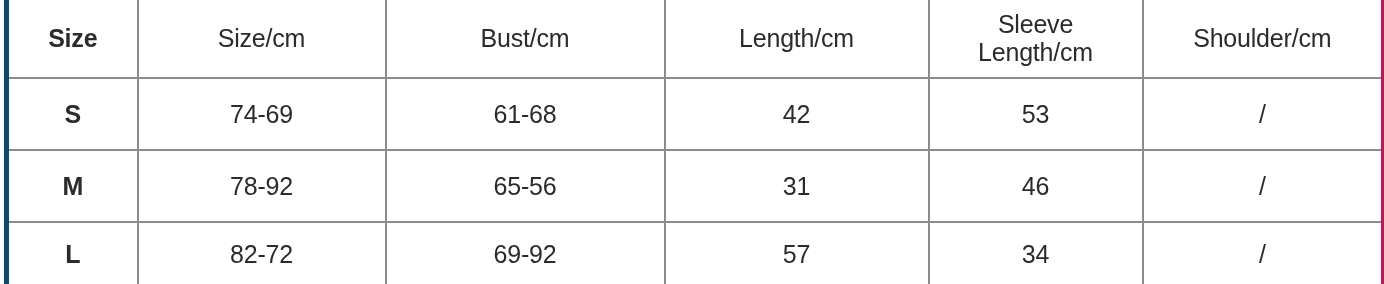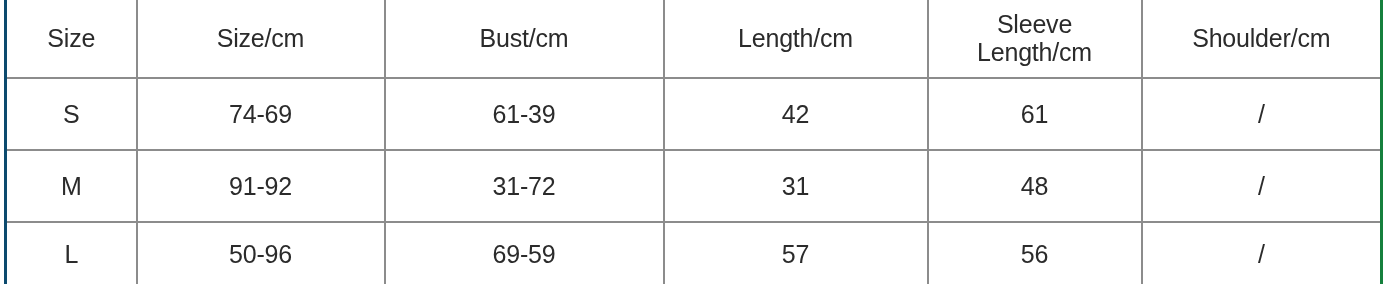--- a/index.html
+++ b/index.html
@@ -51,24 +51,25 @@
     text-align: center;
     vertical-align: middle;
     color: #2b2b2b;
     font-size: 25px;
     letter-spacing: -0.2px;
     padding: 0;
     background: #ffffff;
   }
 
   .size-table td.first-col {
-    border-left: 3px solid #0c4a6e;
+    border-left: 5px solid #0c4a6e;
+    font-weight: bold;
   }
   .size-table td.last-col {
-    border-right: 3px solid #15803d;
+    border-right: 3px solid #be185d;
   }
 
   .size-table tr.header-row td {
     height: 78px;
     line-height: 1.12;
   }
   .size-table tr.data-row td {
     height: 70px;
   }
   .size-table tr.data-row.last-row td {
@@ -129,69 +130,69 @@
       </tr>
 
       <tr class="data-row">
         <td class="first-col">
           <span class="cell-text">S</span>
         </td>
         <td>
           <span class="cell-text">74-69</span>
         </td>
         <td>
-          <span class="cell-text">61-39</span>
+          <span class="cell-text">61-68</span>
         </td>
         <td>
           <span class="cell-text">42</span>
         </td>
         <td>
-          <span class="cell-text">61</span>
+          <span class="cell-text">53</span>
         </td>
         <td class="last-col">
           <span class="cell-text">/</span>
         </td>
       </tr>
 
       <tr class="data-row">
         <td class="first-col">
           <span class="cell-text">M</span>
         </td>
         <td>
-          <span class="cell-text">91-92</span>
+          <span class="cell-text">78-92</span>
         </td>
         <td>
-          <span class="cell-text">31-72</span>
+          <span class="cell-text">65-56</span>
         </td>
         <td>
           <span class="cell-text">31</span>
         </td>
         <td>
-          <span class="cell-text">48</span>
+          <span class="cell-text">46</span>
         </td>
         <td class="last-col">
           <span class="cell-text">/</span>
         </td>
       </tr>
 
       <tr class="data-row last-row">
         <td class="first-col">
           <span class="cell-text">L</span>
         </td>
         <td>
-          <span class="cell-text">50-96</span>
+          <span class="cell-text">82-72</span>
         </td>
         <td>
-          <span class="cell-text">69-59</span>
+          <span class="cell-text">69-92</span>
         </td>
         <td>
           <span class="cell-text">57</span>
         </td>
         <td>
-          <span class="cell-text">56</span>
+          <span class="cell-text">34</span>
         </td>
         <td class="last-col">
           <span class="cell-text">/</span>
         </td>
       </tr>
     </tbody>
   </table>
 
 </div>
 

